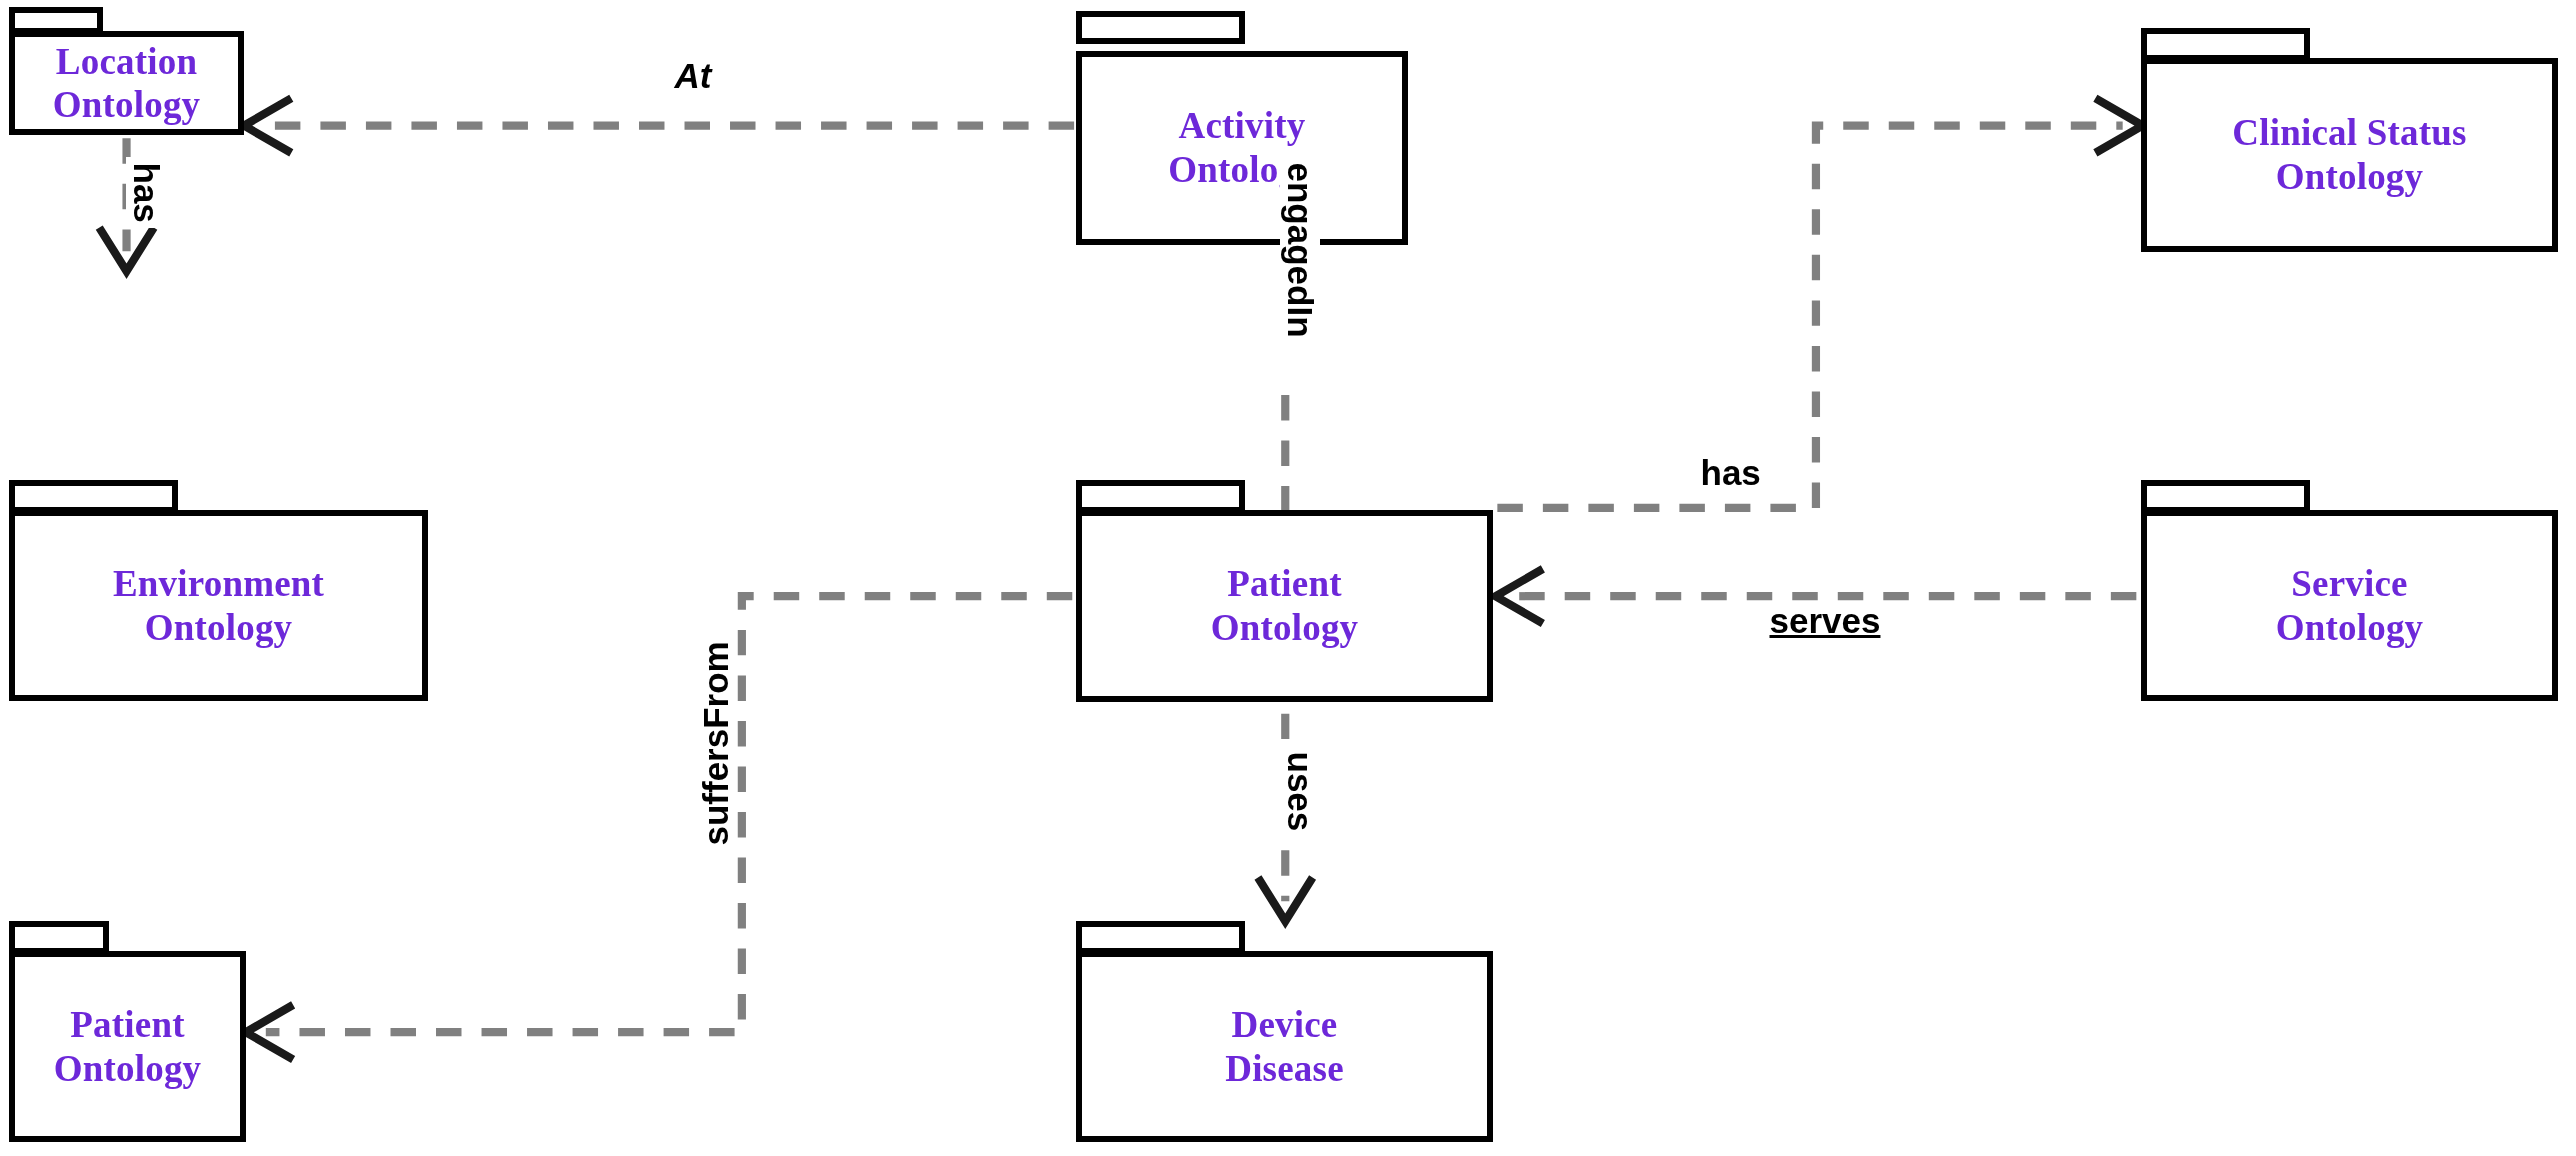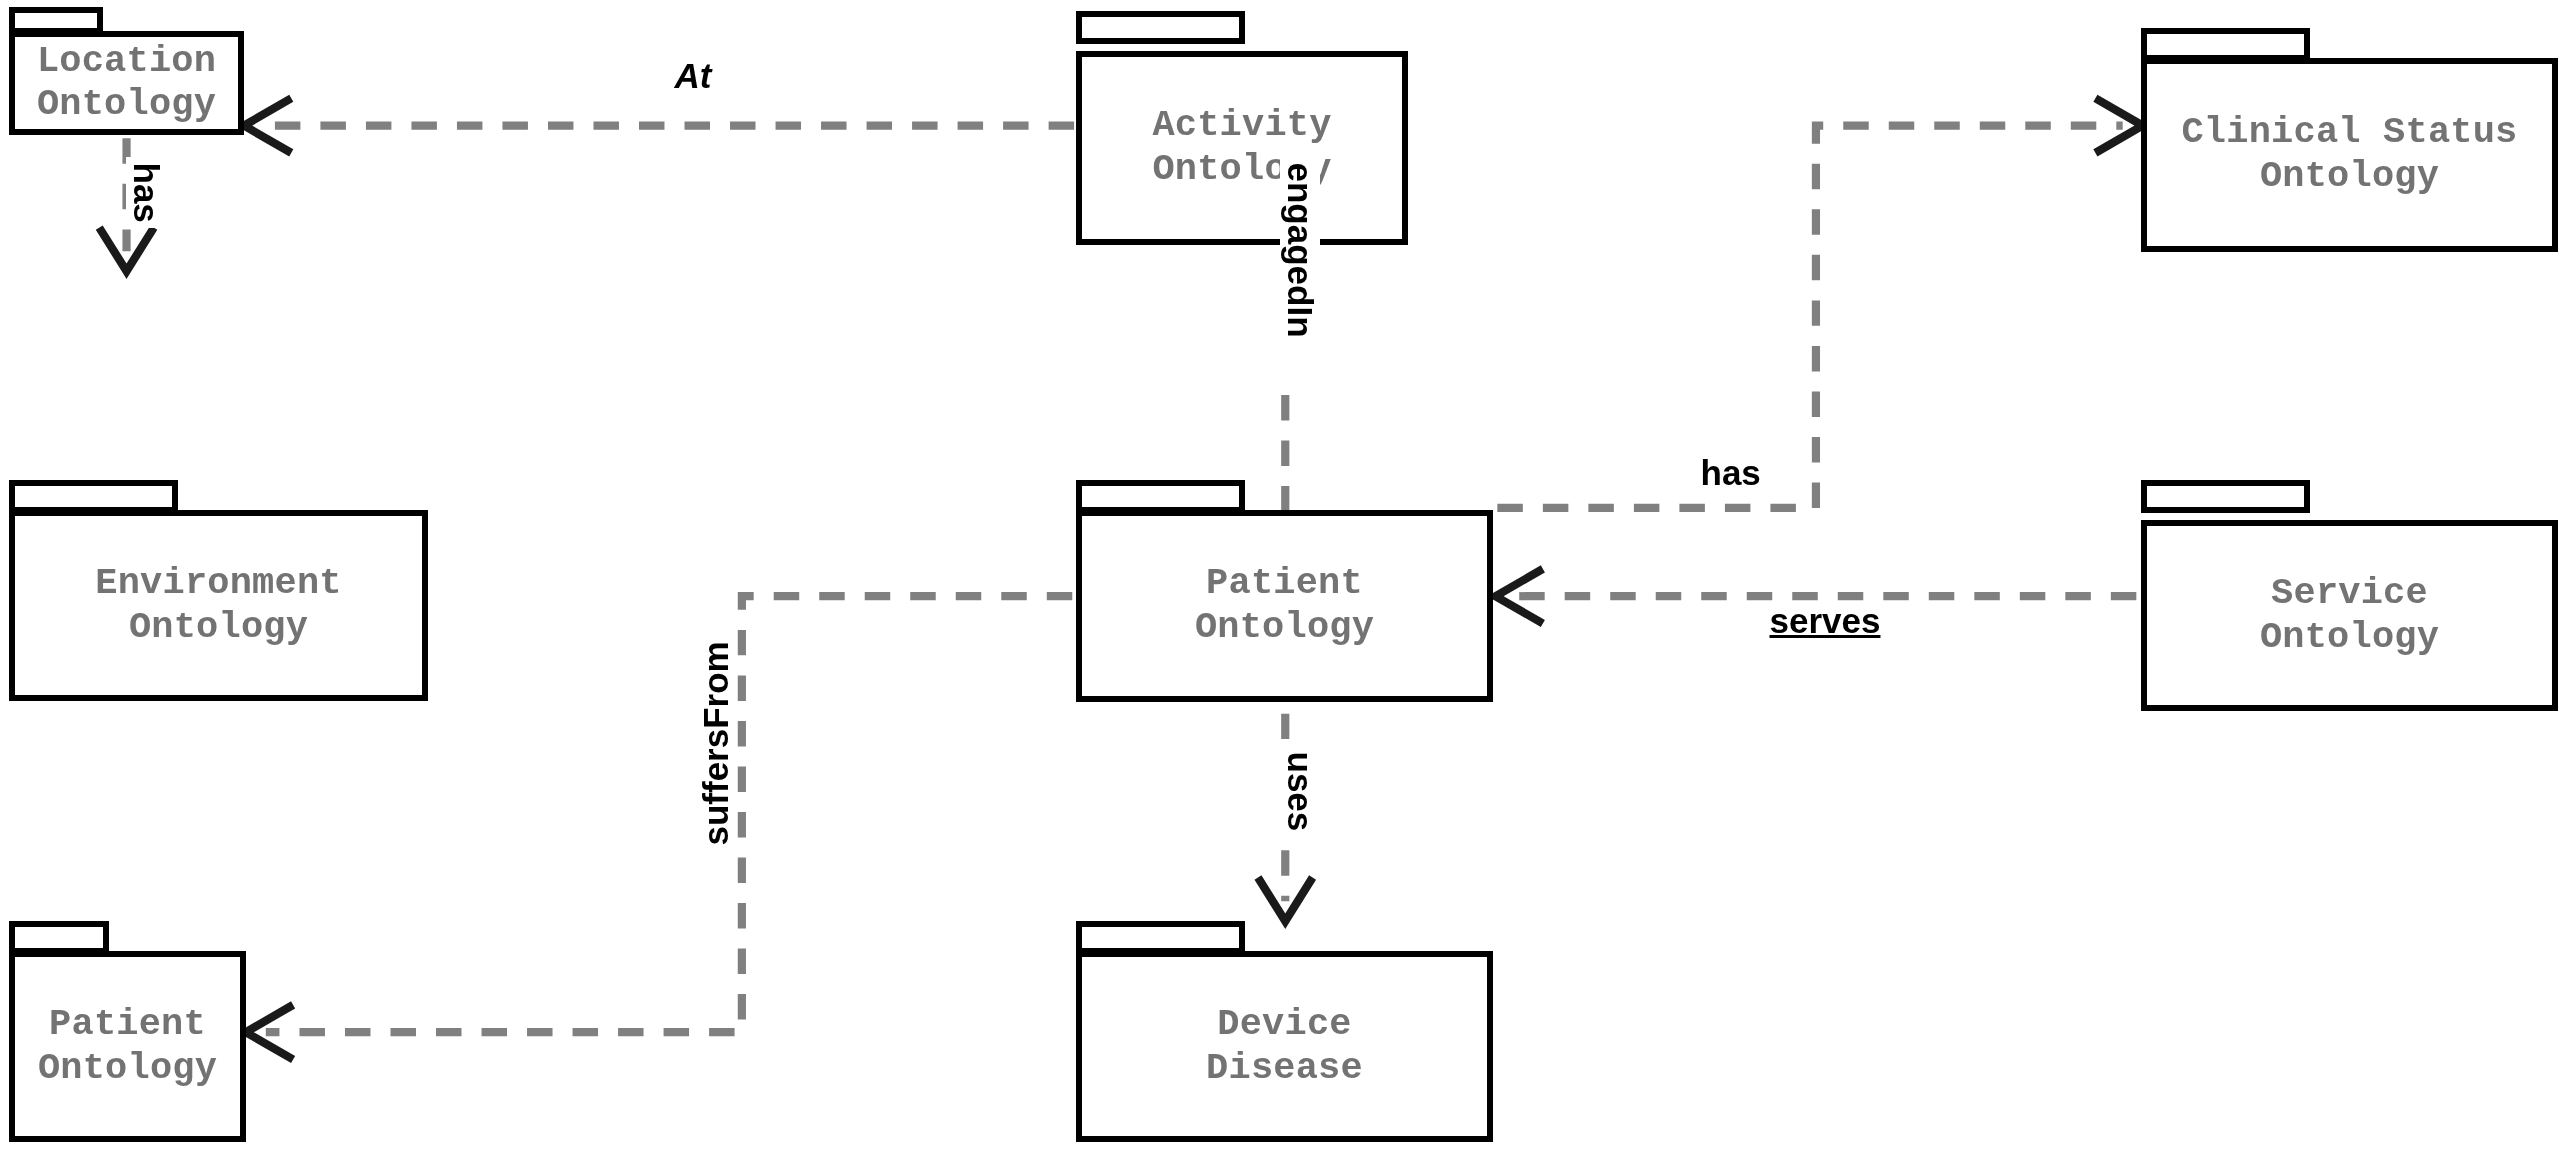--- a/index.html
+++ b/index.html
@@ -39,25 +39,25 @@
     left: 0;
     box-sizing: border-box;
     border: 6.4px solid #000000;
     background: #ffffff;
     display: flex;
     align-items: center;
     justify-content: center;
     text-align: center;
   }
   .pkg-label {
-    font-family: Liberation Mono, monospace;
+    font-family: Liberation Serif, serif;
     font-weight: bold;
     font-size: 37px;
     line-height: 1.18;
-    color: #737373;
+    color: #6d28d9;
     white-space: pre-line;
     letter-spacing: 0.2px;
   }
   .edge-label {
     position: absolute;
     font-family: "Liberation Sans", "DejaVu Sans", sans-serif;
     font-weight: bold;
     font-size: 35px;
     color: #000000;
     white-space: nowrap;
@@ -144,21 +144,21 @@
   <div class="package" style="left:1076px; top:480px; width:417px; height:222px;padding-left:46px;">
     <div class="pkg-tab" style="width:169px; height:33px;"></div>
     <div class="pkg-body" style="top:30px; width:417px; height:192px;">
       <span class="pkg-label">Patient
 Ontology</span>
     </div>
   </div>
 
   <div class="package" style="left:2141px; top:480px; width:417px; height:221px;">
     <div class="pkg-tab" style="width:169px; height:33px;"></div>
-    <div class="pkg-body" style="top:40px; width:417px; height:191px;">
+    <div class="pkg-body" style="top:30px; width:417px; height:191px;">
       <span class="pkg-label">Service
 Ontology</span>
     </div>
   </div>
 
   <div class="package" style="left:9px; top:921px; width:237px; height:221px;">
     <div class="pkg-tab" style="width:100px; height:33px;"></div>
     <div class="pkg-body" style="top:30px; width:237px; height:191px;">
       <span class="pkg-label">Patient
 Ontology</span>

